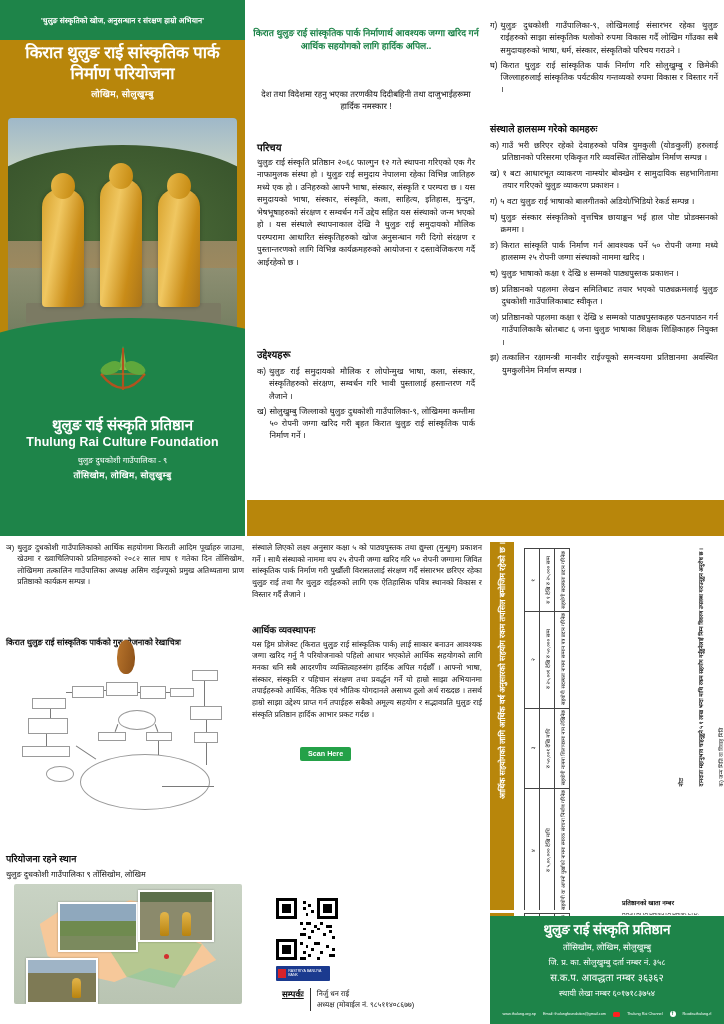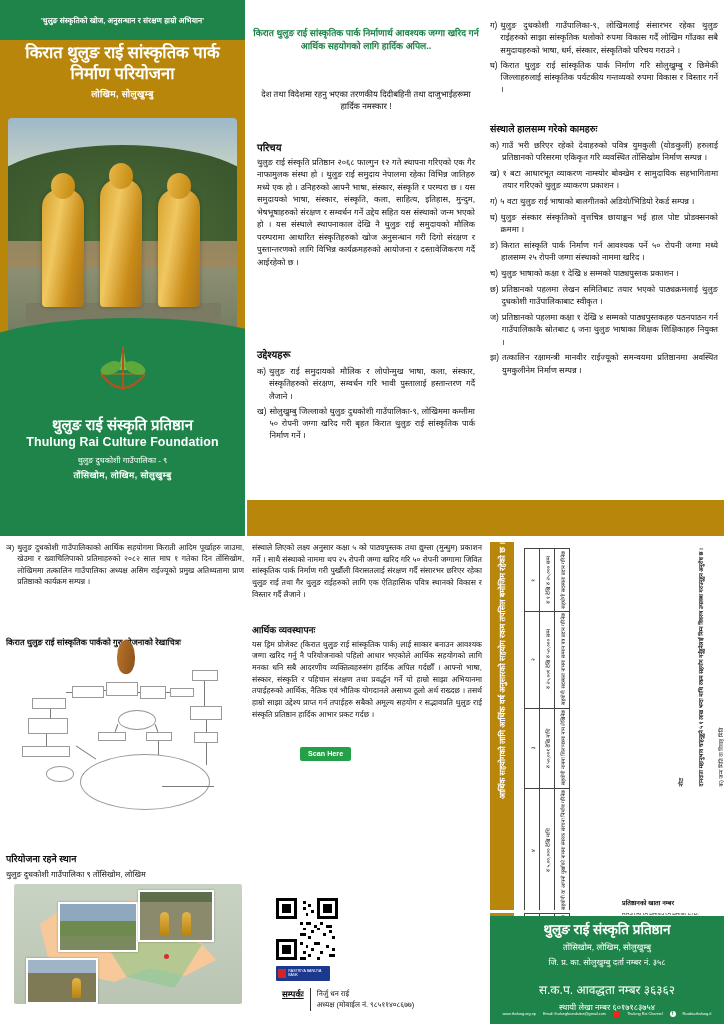--- a/index.html
+++ b/index.html
@@ -128,21 +128,21 @@
   table.t td,table.t th{border:1px solid #444;font-size:5.2px;padding:2px 3px;color:#111;
      writing-mode:vertical-rl;transform:rotate(180deg);white-space:nowrap;vertical-align:middle;text-align:center;}
   table.t td.num{font-size:5.4px;}
   .vnote{position:absolute;left:176px;top:6px;writing-mode:vertical-rl;transform:rotate(180deg);
      font-size:5.6px;color:#111;line-height:1.8;white-space:pre-line;}
 
   .green-footer{position:absolute;left:0;top:374px;width:234px;height:108px;background:#1e8449;color:#fff;text-align:center;}
   .gf1{font-size:13.5px;font-weight:bold;padding-top:6px;line-height:1.2;}
   .gf2{font-size:8.4px;margin-top:3px;}
   .gf3{font-size:8.2px;margin-top:4px;}
-  .gf4{font-size:12px;margin-top:14px;}
+  .gf4{font-size:10px;margin-top:3px;}
   .gf5{font-size:8.2px;margin-top:3px;}
   .gf-links{position:absolute;left:0;bottom:7px;width:234px;display:flex;align-items:center;justify-content:center;gap:7px;font-size:3.8px;}
   .gf-links .yt{display:inline-block;width:7px;height:5px;background:#ff1f1f;border-radius:1.5px;position:relative;}
   .gf-links .fb{display:inline-block;width:6px;height:6px;background:#fff;border-radius:50%;color:#1e8449;font-size:4.6px;font-weight:bold;line-height:6px;}
   .gf-sep{position:absolute;left:0;top:368px;width:234px;height:3px;background:#fff;}
 </style>
 </head>
 <body>
 
 <div class="page">

